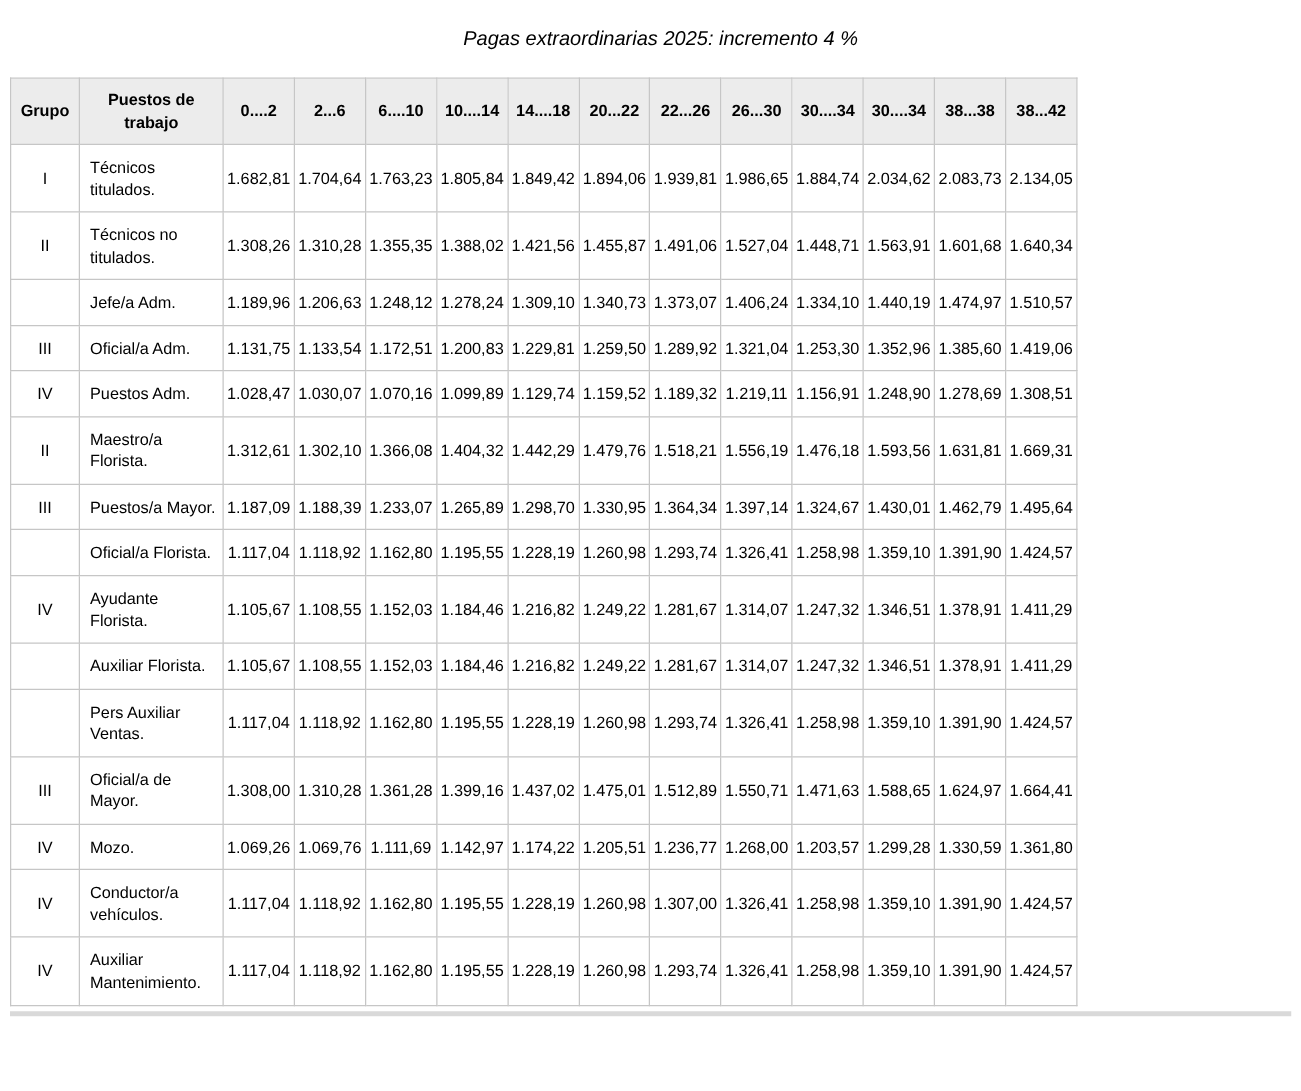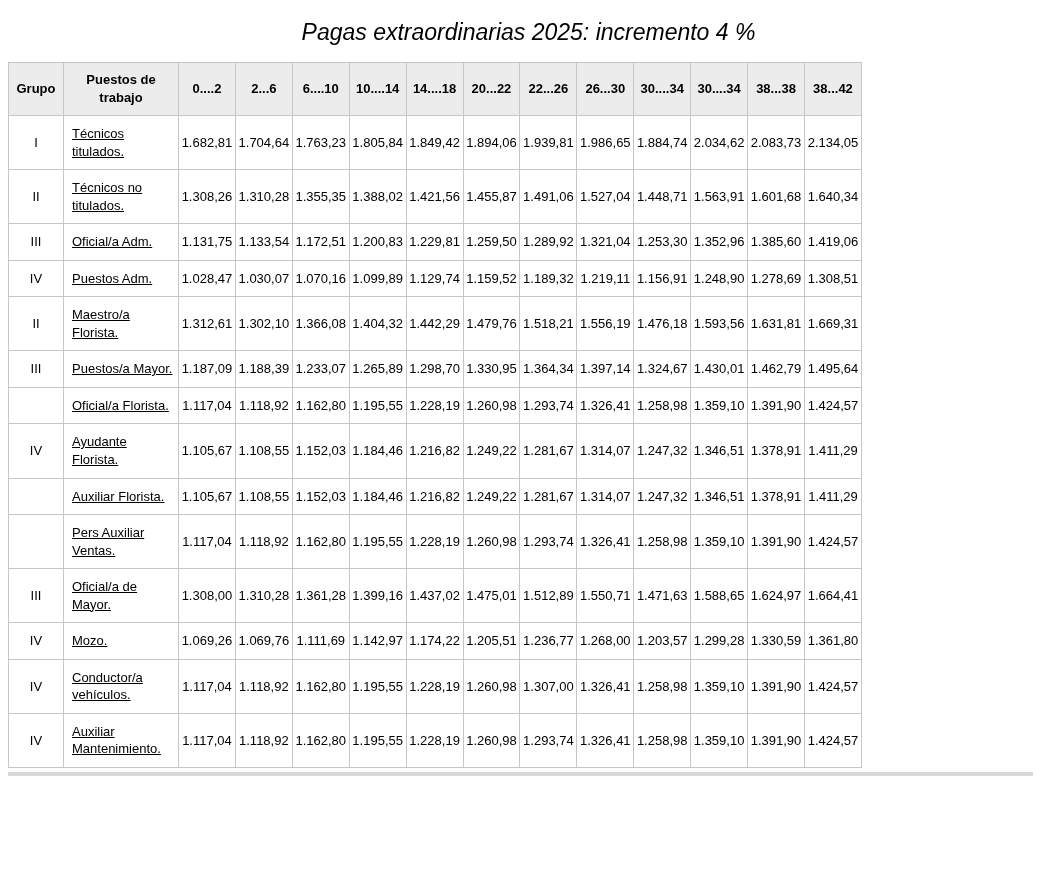--- a/index.html
+++ b/index.html
@@ -14,21 +14,21 @@
     margin: 0; padding: 0;
     width: 1041px; height: 873px;
     background: #ffffff;
     color: var(--text);
     font-family: "Liberation Sans", sans-serif;
     overflow: hidden;
   }
   .page-title {
     text-align: center;
     font-style: italic;
-    font-size: 23px;
+    font-size: 16px;
     margin: 21px 0 0 16px;
     line-height: 22px;
   }
   table.salary {
     border-collapse: collapse;
     table-layout: fixed;
     width: 854px;
     margin: 19px 0 0 8px;
     background: var(--row-bg);
   }
@@ -40,21 +40,21 @@
     overflow: hidden;
   }
   table.salary th {
     background: var(--header-bg);
     font-weight: bold;
     text-align: center;
     padding: 8px 2px;
     height: 53px;
   }
   td.grupo-cell { text-align: center; padding: 9px 2px; }
-  td.puesto-cell { text-align: left; padding: 9px 4px 9px 8px; text-decoration: underline; }
+  td.puesto-cell { text-align: left; padding: 9px 4px 9px 8px; }
   td.value-cell { text-align: center; padding: 9px 1px; white-space: nowrap; }
   .next-table-strip {
     width: 1025px;
     height: 4px;
     margin: 4px 0 0 8px;
     background: var(--strip);
   }
 </style>
 </head>
 <body>
@@ -123,20 +123,36 @@
         <td class="value-cell">1.421,56</td>
         <td class="value-cell">1.455,87</td>
         <td class="value-cell">1.491,06</td>
         <td class="value-cell">1.527,04</td>
         <td class="value-cell">1.448,71</td>
         <td class="value-cell">1.563,91</td>
         <td class="value-cell">1.601,68</td>
         <td class="value-cell">1.640,34</td>
       </tr>
       <tr>
+        <td class="grupo-cell"></td>
+        <td class="puesto-cell">Jefe/a Adm.</td>
+        <td class="value-cell">1.189,96</td>
+        <td class="value-cell">1.206,63</td>
+        <td class="value-cell">1.248,12</td>
+        <td class="value-cell">1.278,24</td>
+        <td class="value-cell">1.309,10</td>
+        <td class="value-cell">1.340,73</td>
+        <td class="value-cell">1.373,07</td>
+        <td class="value-cell">1.406,24</td>
+        <td class="value-cell">1.334,10</td>
+        <td class="value-cell">1.440,19</td>
+        <td class="value-cell">1.474,97</td>
+        <td class="value-cell">1.510,57</td>
+      </tr>
+      <tr>
         <td class="grupo-cell">III</td>
         <td class="puesto-cell">Oficial/a Adm.</td>
         <td class="value-cell">1.131,75</td>
         <td class="value-cell">1.133,54</td>
         <td class="value-cell">1.172,51</td>
         <td class="value-cell">1.200,83</td>
         <td class="value-cell">1.229,81</td>
         <td class="value-cell">1.259,50</td>
         <td class="value-cell">1.289,92</td>
         <td class="value-cell">1.321,04</td>

